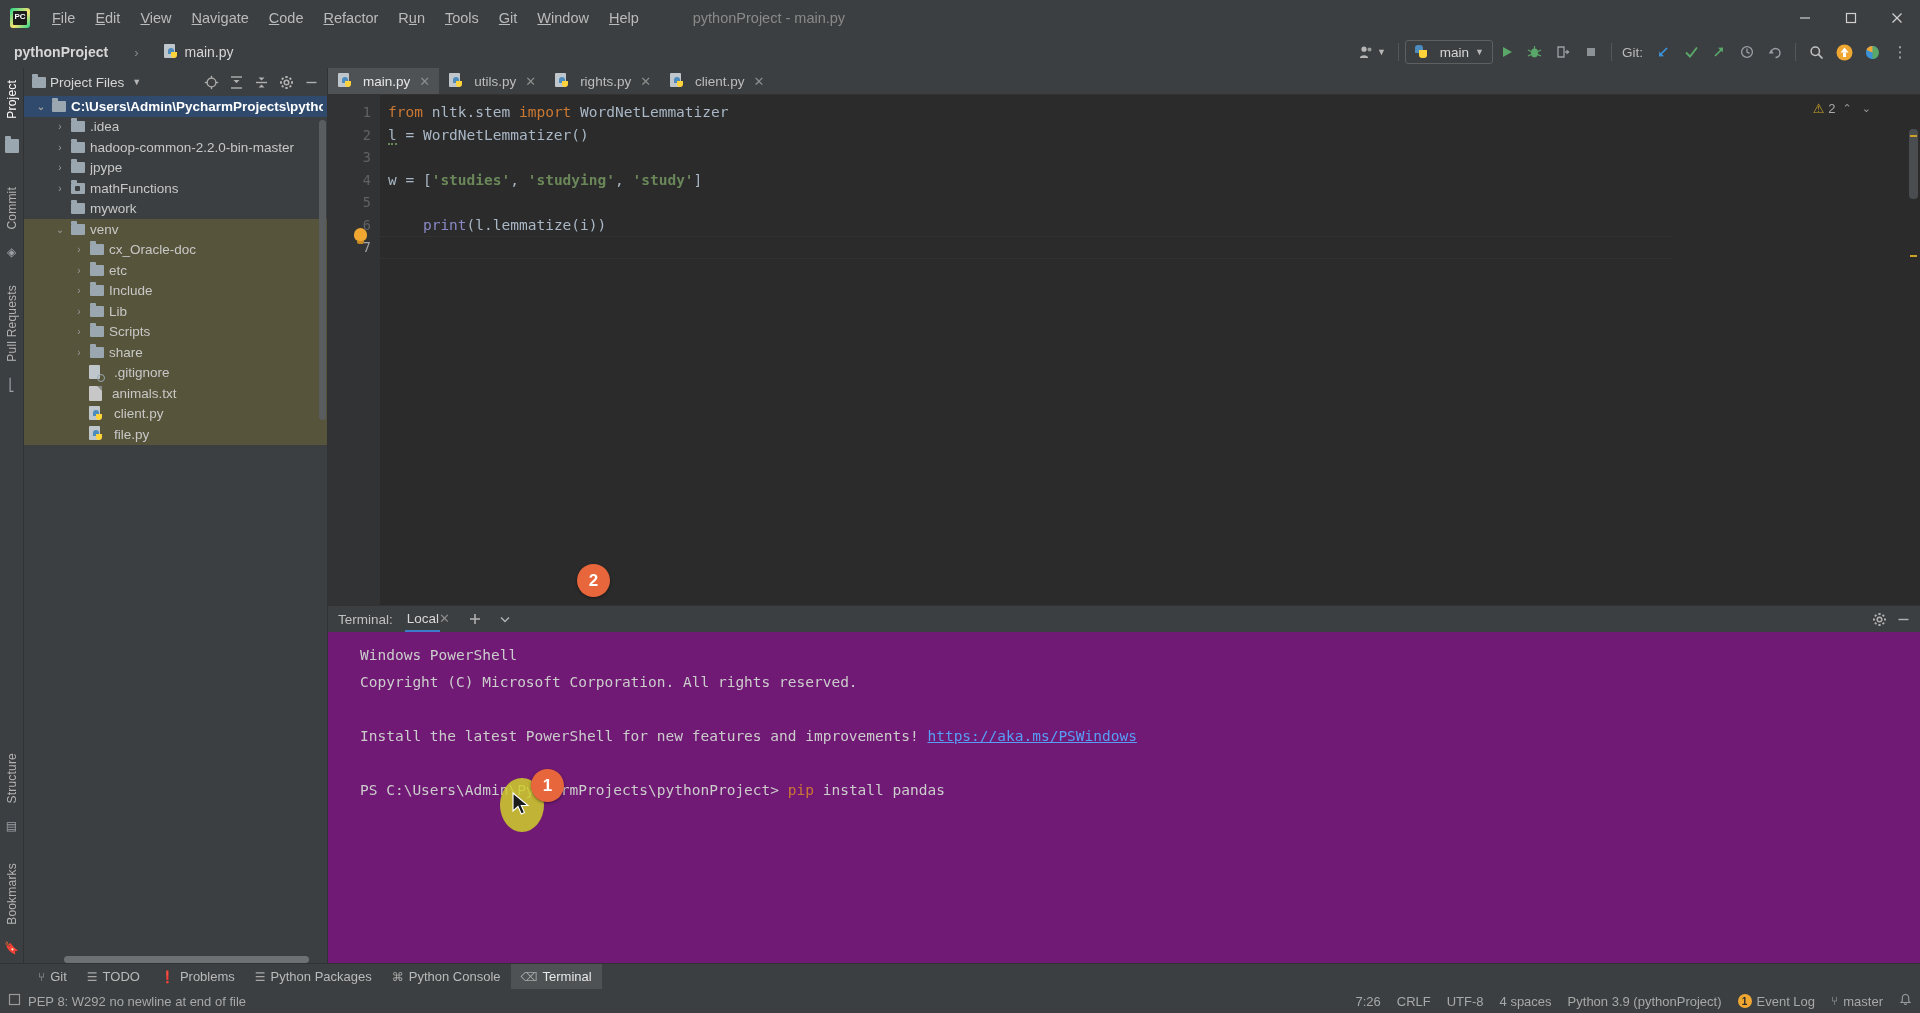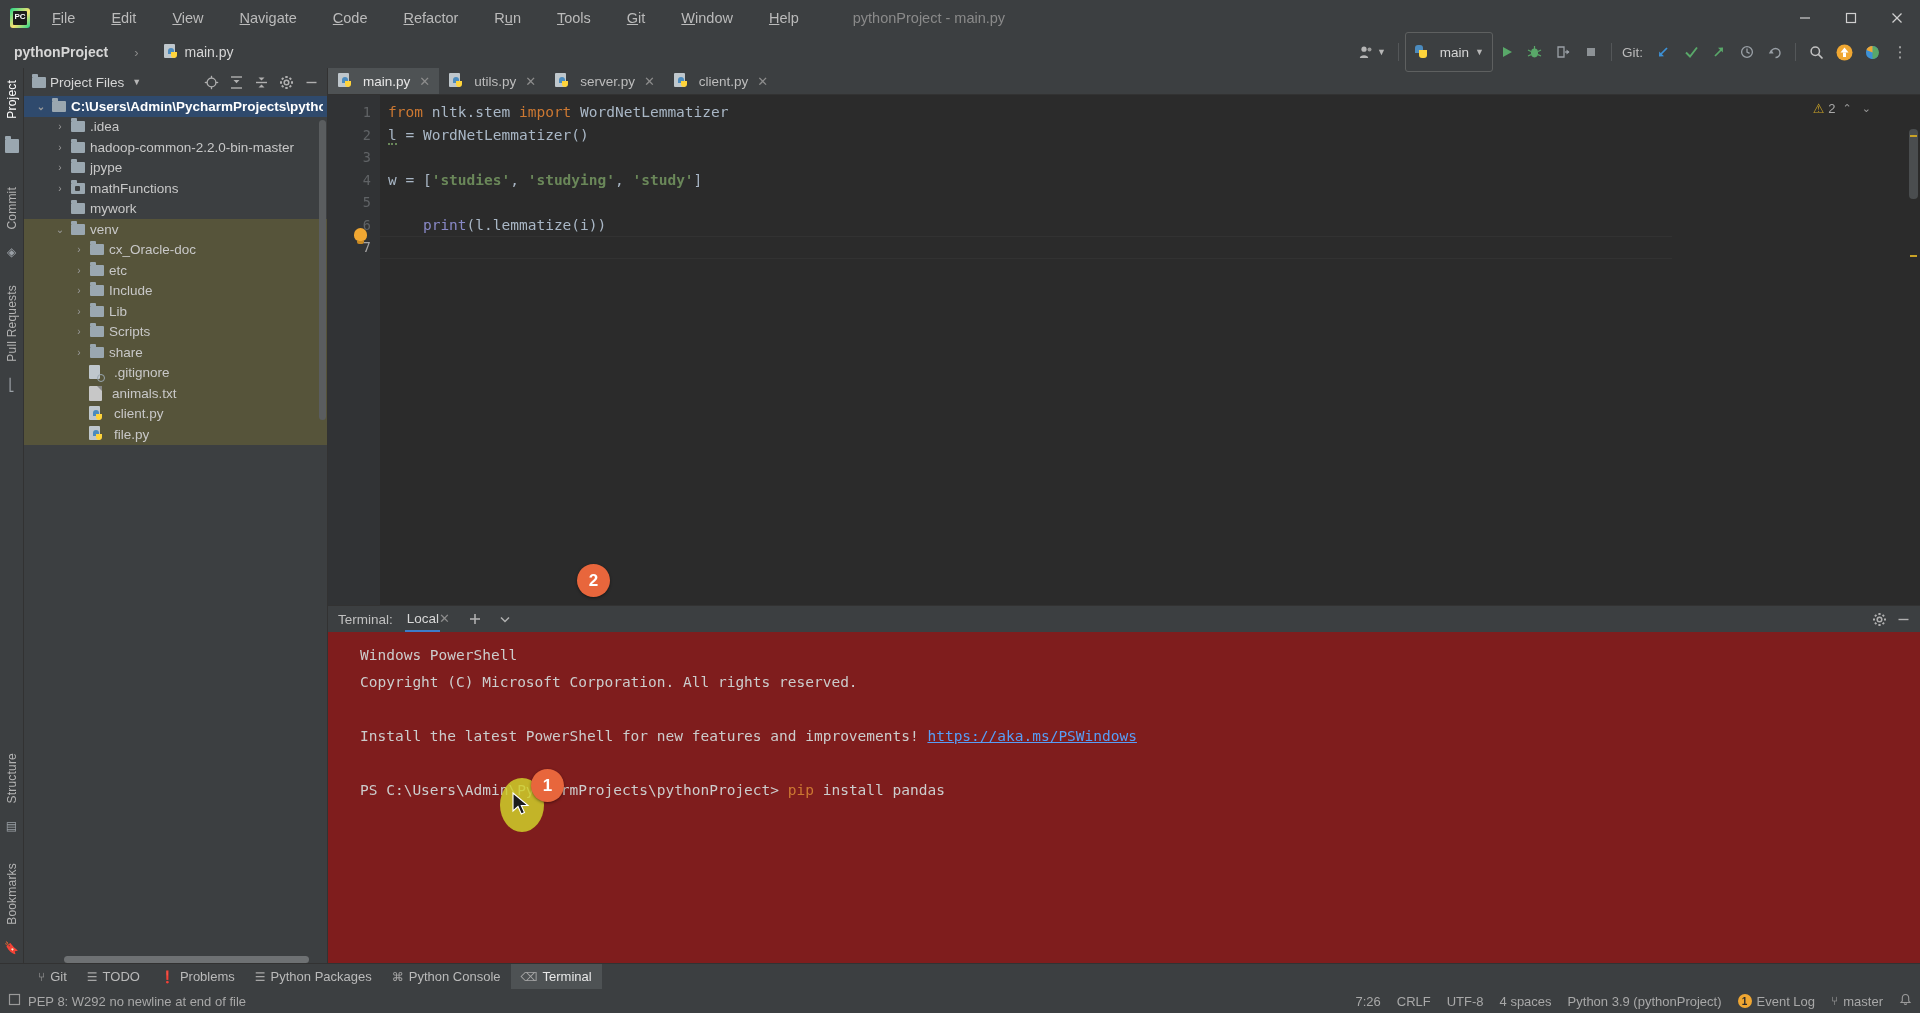--- a/index.html
+++ b/index.html
@@ -24,21 +24,21 @@
   }
   .pc-logo::after {
     content: ""; position: absolute; left: 3px; top: 3px; right: 3px; bottom: 3px;
     background: #1d1d1d; border-radius: 1px;
   }
   .pc-logo::before {
     content: "PC"; position: absolute; z-index: 2; left: 0; right: 0; top: 4px;
     text-align: center; font-size: 8px; color: #ffffff; font-weight: bold;
     font-family: "Liberation Sans", sans-serif;
   }
-  .menu { display: flex; align-items: center; gap: 16px; }
+  .menu { display: flex; align-items: center; gap: 0; }
   .menu-item {
     font-size: 14.5px; color: #bbbbbb; padding: 4px 10px; cursor: default; white-space: nowrap;
   }
   .menu-item .mn { text-decoration: underline; }
   .win-title {
     font-size: 14.5px; color: #8a8a8a; margin-left: 44px; white-space: nowrap;
   }
   .win-ctrls {
     position: absolute; right: 0; top: 0; height: 36px; display: flex; align-items: center;
   }
@@ -72,21 +72,21 @@
   .pyfile-ico .pb { position: absolute; left: 4px; top: 4px; width: 6px; height: 6px; background: #4b8bbe; border-radius: 3px 3px 0 0; }
   .pyfile-ico .py { position: absolute; left: 7px; top: 8px; width: 6px; height: 6px; background: #ffd43b; border-radius: 0 0 3px 3px; }
 
   .navbar-right { margin-left: auto; display: flex; align-items: center; gap: 0; }
   .tb-btn {
     width: 28px; height: 26px; display: flex; align-items: center; justify-content: center;
     color: #b6b6b6;
   }
   .tb-sep { width: 1px; height: 18px; background: #545759; margin: 0 6px; }
   .runconfig {
-    display: flex; align-items: center; gap: 6px; height: 40px; padding: 0 8px;
+    display: flex; align-items: center; gap: 6px; height: 24px; padding: 0 8px;
     border: 1px solid #5e6060; border-radius: 3px; font-size: 13.5px; color: #d6d6d6;
   }
   .git-label { font-size: 13.5px; color: #bbbbbb; margin: 0 6px 0 4px; }
   .acct-ico { display:flex; align-items:center; gap:3px; color:#b6b6b6; padding: 0 6px; }
 
   
   .body { flex: 1 1 auto; display: flex; min-height: 0; }
 
   
   .leftstrip {
@@ -215,21 +215,21 @@
   .term-tab {
     font-size: 13.5px; color: #d8d8d8; position: relative; padding: 4px 6px 6px 6px;
     display: flex; gap: 0;
   }
   .term-tab .ul { position: absolute; left: 4px; right: 16px; bottom: 0; height: 2px; background: #3d7cc9; }
   .term-tab .x { color: #8d8d8d; font-size: 13px; }
   .th-btn { width: 22px; height: 22px; display: flex; align-items: center; justify-content: center; color: #b0b0b0; font-size: 14px; }
   .term-header-right { margin-left: auto; display: flex; align-items: center; gap: 2px; }
 
   .term-body {
-    flex: 1 1 auto; background: #7f1d1d; font-family: "DejaVu Sans Mono", monospace;
+    flex: 1 1 auto; background: #701a75; font-family: "DejaVu Sans Mono", monospace;
     font-size: 14.5px; line-height: 27px; color: #cccccc; padding: 10px 0 0 32px;
     position: relative; overflow: hidden;
   }
   .term-line { white-space: pre; height: 27px; }
   .term-link { color: #589df6; text-decoration: underline; }
   .kw-cmd { color: #cc7832; }
 
   
   .toolbar-bottom {
     height: 26px; flex: 0 0 26px; background: #3c3f41; display: flex; align-items: stretch;
@@ -616,21 +616,21 @@
             </span>
             <span>utils.py</span>
             <span class="x">✕</span>
           </div>
           <div class="etab">
             <span class="pyfile-ico">
               <span class="pg"></span>
               <span class="pb"></span>
               <span class="py"></span>
             </span>
-            <span>server.py</span>
+            <span>rights.py</span>
             <span class="x">✕</span>
           </div>
           <div class="etab">
             <span class="pyfile-ico">
               <span class="pg"></span>
               <span class="pb"></span>
               <span class="py"></span>
             </span>
             <span>client.py</span>
             <span class="x">✕</span>

